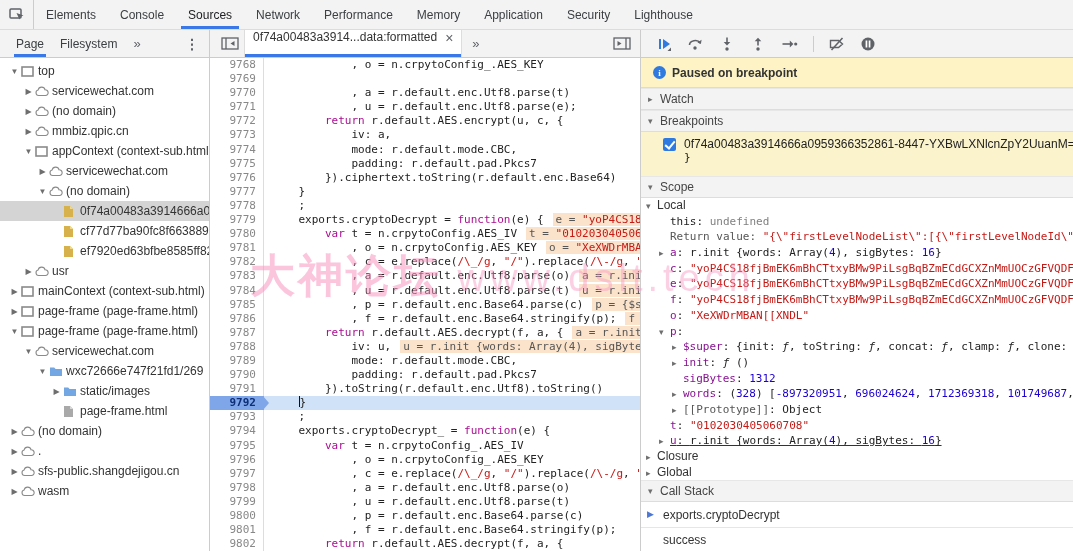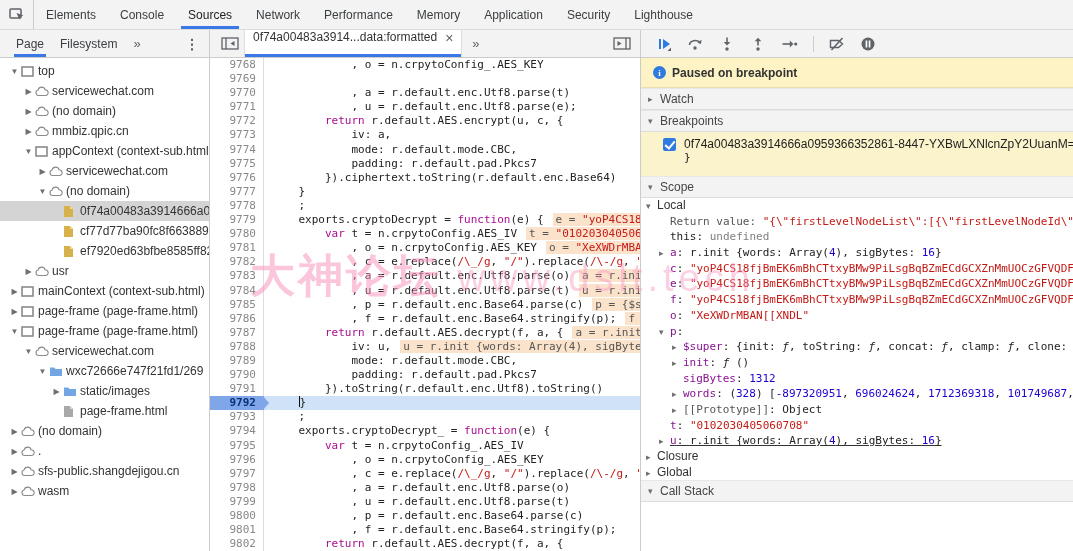--- a/index.html
+++ b/index.html
@@ -448,39 +448,43 @@
         <span class="bp-t">0f74a00483a3914666a0959366352861-8447-YXBwLXNlcnZpY2UuanM=.ca</span>
       </div>
       <div class="bp2">}</div>
     </div>
     <div class="sec-h">
       <span class="sec-arrow">▾</span>
       <span>Scope</span>
     </div>
     <div id="scope-rows">
         <div class="srow" style="padding-left: 5px;"><span class="sarrow">▾</span><span class="sn-sec">Local</span></div>
+        <div class="srow" style="padding-left: 18px;"><span class="sarrow"></span><span class="sn-plain">this</span><span class="ssep">: </span><i class="v-undef">undefined</i></div>
         <div class="srow" style="padding-left: 18px;"><span class="sarrow"></span><span class="sn-dim">Return value:</span><span class="ssep"> </span><i class="v-str">"{\"firstLevelNodeList\":[{\"firstLevelNodeId\"</i></div>
-        <div class="srow" style="padding-left: 18px;"><span class="sarrow"></span><span class="sn-plain">this</span><span class="ssep">: </span><i class="v-undef">undefined</i></div>
         <div class="srow" style="padding-left: 18px;"><span class="sarrow">▸</span><span class="sn-prop">a</span><span class="ssep">: </span><i class="v-prev">r.init {words: Array(<i class="v-num">4</i>), sigBytes: <i class="v-num">16</i>}</i></div>
         <div class="srow" style="padding-left: 18px;"><span class="sarrow"></span><span class="sn-prop">c</span><span class="ssep">: </span><i class="v-str">"yoP4CS18fjBmEK6mBhCTtxyBMw9PiLsgBqBZmECdGCXZnMmUOCzGFVQDF</i></div>
         <div class="srow" style="padding-left: 18px;"><span class="sarrow"></span><span class="sn-prop">e</span><span class="ssep">: </span><i class="v-str">"yoP4CS18fjBmEK6mBhCTtxyBMw9PiLsgBqBZmECdGCXZnMmUOCzGFVQDF</i></div>
         <div class="srow" style="padding-left: 18px;"><span class="sarrow"></span><span class="sn-prop">f</span><span class="ssep">: </span><i class="v-str">"yoP4CS18fjBmEK6mBhCTtxyBMw9PiLsgBqBZmECdGCXZnMmUOCzGFVQDF</i></div>
         <div class="srow" style="padding-left: 18px;"><span class="sarrow"></span><span class="sn-prop">o</span><span class="ssep">: </span><i class="v-str">"XeXWDrMBAN[[XNDL"</i></div>
         <div class="srow" style="padding-left: 18px;"><span class="sarrow">▾</span><span class="sn-prop">p</span><span class="ssep">: </span></div>
         <div class="srow" style="padding-left: 31px;"><span class="sarrow">▸</span><span class="sn-prop">$super</span><span class="ssep">: </span><i class="v-prev">{init: <i class="v-fn">ƒ</i>, toString: <i class="v-fn">ƒ</i>, concat: <i class="v-fn">ƒ</i>, clamp: <i class="v-fn">ƒ</i>, clone: </i></div>
         <div class="srow" style="padding-left: 31px;"><span class="sarrow">▸</span><span class="sn-prop">init</span><span class="ssep">: </span><i class="v-prev"><i class="v-fn">ƒ</i> ()</i></div>
         <div class="srow" style="padding-left: 31px;"><span class="sarrow"></span><span class="sn-prop">sigBytes</span><span class="ssep">: </span><i class="v-prev"><i class="v-num">1312</i></i></div>
         <div class="srow" style="padding-left: 31px;"><span class="sarrow">▸</span><span class="sn-prop">words</span><span class="ssep">: </span><i class="v-prev">(<i class="v-num">328</i>) [<i class="v-num">-897320951</i>, <i class="v-num">696024624</i>, <i class="v-num">1712369318</i>, <i class="v-num">101749687</i>,</i></div>
         <div class="srow" style="padding-left: 31px;"><span class="sarrow">▸</span><span class="sn-dim">[[Prototype]]</span><span class="ssep">: </span><i class="v-prev">Object</i></div>
         <div class="srow" style="padding-left: 18px;"><span class="sarrow"></span><span class="sn-prop">t</span><span class="ssep">: </span><i class="v-str">"0102030405060708"</i></div>
         <div class="srow" style="padding-left: 18px; text-decoration: underline;"><span class="sarrow">▸</span><span class="sn-prop">u</span><span class="ssep">: </span><i class="v-prev">r.init {words: Array(<i class="v-num">4</i>), sigBytes: <i class="v-num">16</i>}</i></div>
         <div class="srow" style="padding-left: 5px;"><span class="sarrow">▸</span><span class="sn-sec">Closure</span></div>
         <div class="srow" style="padding-left: 5px;"><span class="sarrow">▸</span><span class="sn-sec">Global</span></div>
       </div>
     <div class="sec-h">
       <span class="sec-arrow">▾</span>
       <span>Call Stack</span>
     </div>
+    <div id="frames">
+        <div class="frame active">exports.cryptoDecrypt</div>
+        <div class="frame plain">success</div>
+      </div>
   </div>
   <div id="watermark">
     <span>大神论坛</span> <span class="wm2">www.dslt.tech</span>
   </div>
 </div>
 
 </body></html>

